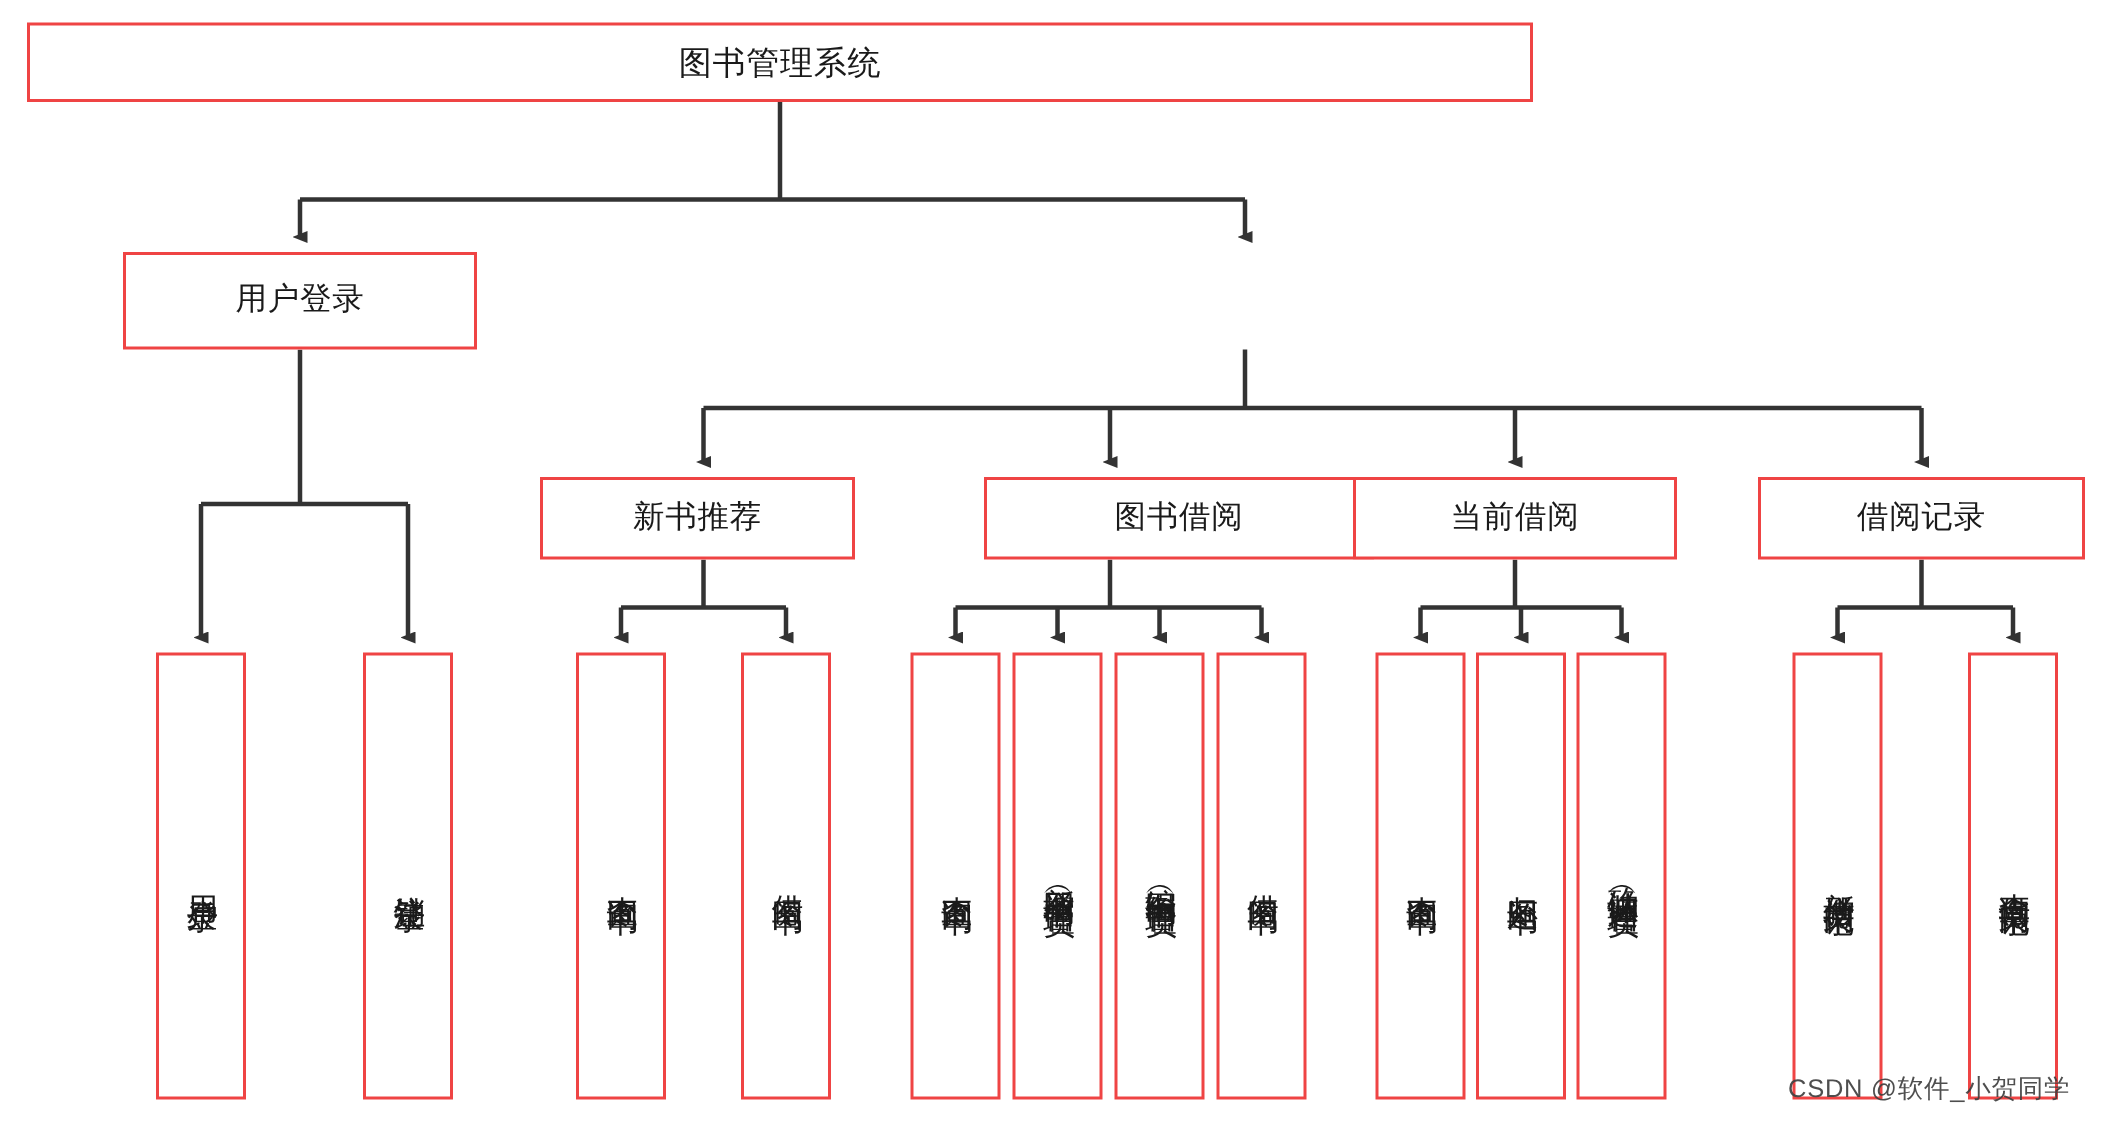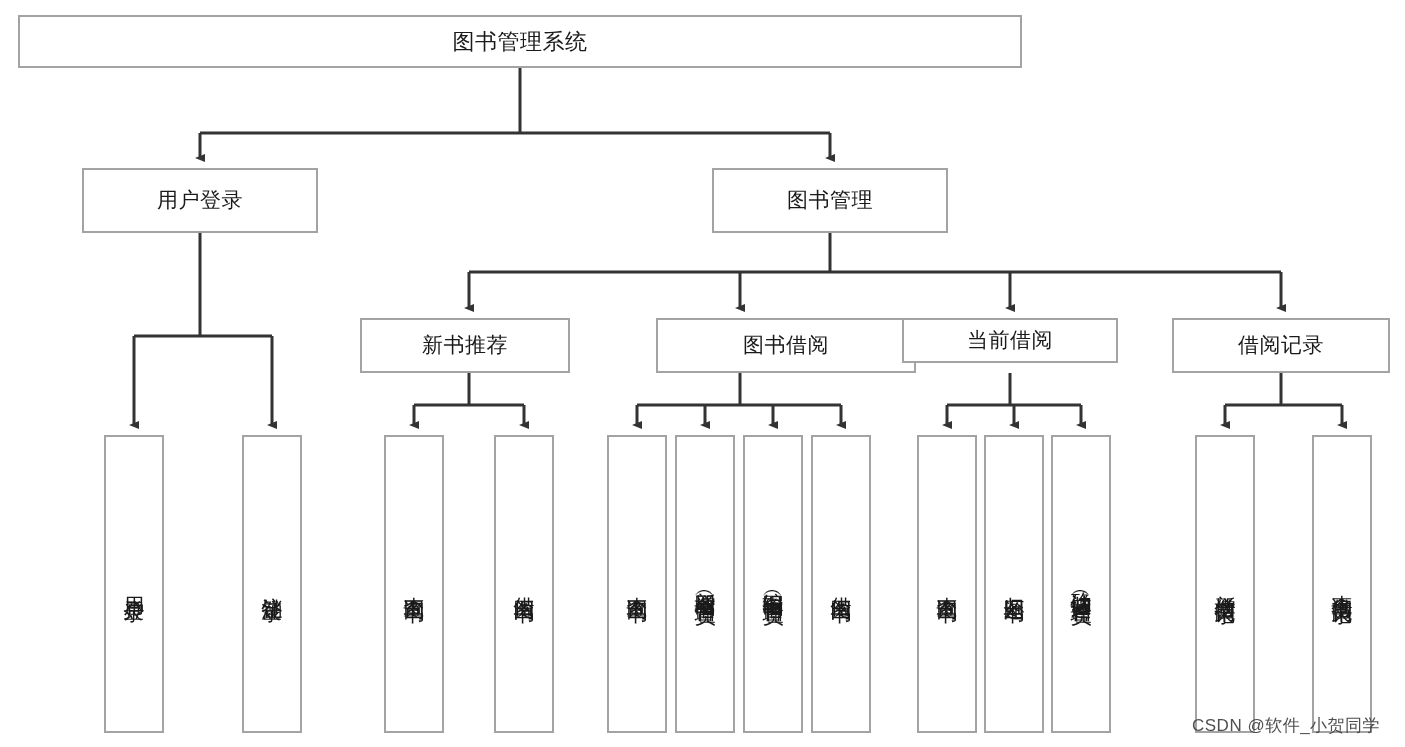--- a/index.html
+++ b/index.html
@@ -22,21 +22,21 @@
     position: absolute;
     left: 0;
     top: 0;
     width: 1405px;
     height: 747px;
     pointer-events: none;
   }
   .node {
     position: absolute;
     box-sizing: border-box;
-    border: 2px solid #a3a3a3;
+    border: 2px solid #ef4444;
     background: #ffffff;
     display: flex;
     align-items: center;
     justify-content: center;
     color: #1a1a1a;
     line-height: 1.18;
   }
   .node-h {
     font-size: 21px;
     letter-spacing: 0.5px;
@@ -123,31 +123,28 @@
     </g>
   </svg>
 
   <div class="node node-h node-root" style="left:18px; top:15px; width:1004px; height:53px;">
     <span>图书管理系统</span>
   </div>
 
   <div class="node node-h" style="left:82px; top:168px; width:236px; height:65px;">
     <span>用户登录</span>
   </div>
-  <div class="node node-h" style="left:712px; top:168px; width:236px; height:65px;">
-    <span>图书管理</span>
-  </div>
 
   <div class="node node-h" style="left:360px; top:318px; width:210px; height:55px;">
     <span>新书推荐</span>
   </div>
   <div class="node node-h" style="left:632px; top:318px; width:260px; height:55px;margin-left:24px;">
     <span>图书借阅</span>
   </div>
-  <div class="node node-h" style="left:902px; top:318px; width:216px; height:45px;">
+  <div class="node node-h" style="left:902px; top:318px; width:216px; height:55px;">
     <span>当前借阅</span>
   </div>
   <div class="node node-h" style="left:1172px; top:318px; width:218px; height:55px;">
     <span>借阅记录</span>
   </div>
 
   <div class="node node-v" style="left:104px; top:435px; width:60px; height:298px;">
     <span class="vtext">用户登录</span>
   </div>
   <div class="node node-v" style="left:242px; top:435px; width:60px; height:298px;">

